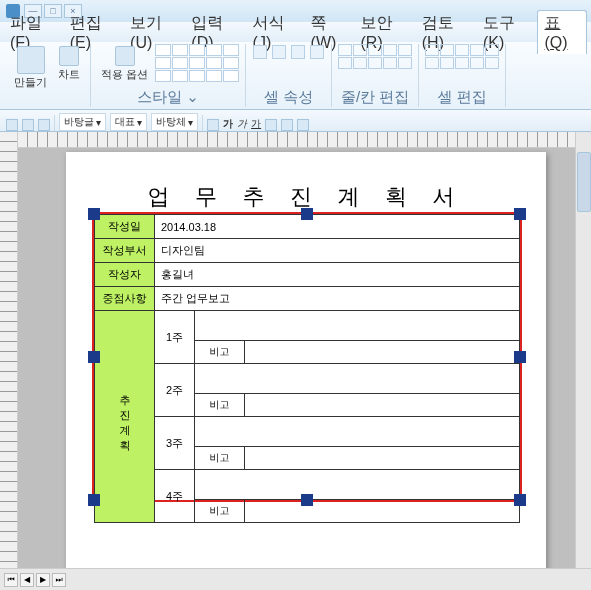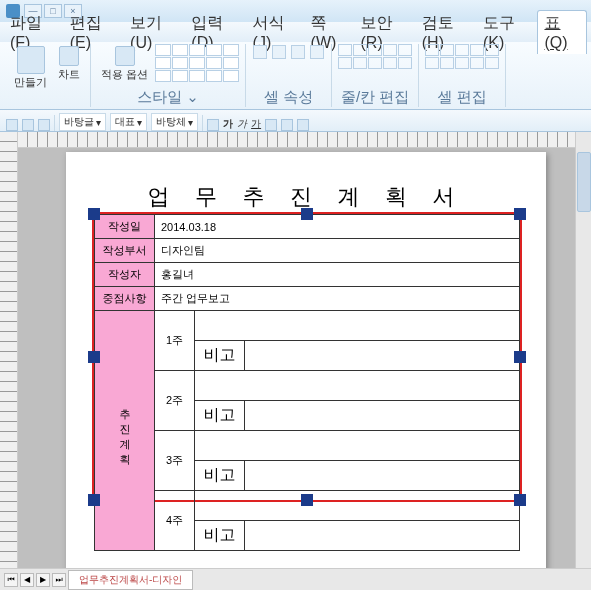--- a/index.html
+++ b/index.html
@@ -41,24 +41,24 @@
 .doc-title { text-align: center; font-size: 22px; letter-spacing: 10px; font-family: serif; margin-bottom: 18px; }
 
 .selbox { position: absolute; border: 2px solid #d22; }
 .handle { position: absolute; width: 12px; height: 12px; background: #1b3b8a; }
 .h-tl { top:-6px; left:-6px; } .h-tm { top:-6px; left:50%; margin-left:-6px; } .h-tr { top:-6px; right:-6px; }
 .h-ml { top:50%; left:-6px; margin-top:-6px; } .h-mr { top:50%; right:-6px; margin-top:-6px; }
 .h-bl { bottom:-6px; left:-6px; } .h-bm { bottom:-6px; left:50%; margin-left:-6px; } .h-br { bottom:-6px; right:-6px; }
 
 .dtable { width: 100%; border-collapse: collapse; font-size: 11px; }
 .dtable td, .dtable th { border: 1px solid #333; padding: 4px 6px; text-align: left; }
-.dtable th { background: #f9a8d4; font-weight: normal; text-align: center; width: 60px; }
+.dtable th { background: #bef264; font-weight: normal; text-align: center; width: 60px; }
 .dtable .vcell { text-align: center; vertical-align: middle; }
 .dtable .week { text-align: center; width: 40px; }
-.dtable .note { text-align: center; width: 50px; font-size: 16px; }
+.dtable .note { text-align: center; width: 50px; font-size: 10px; }
 .rowh { height: 30px; }
 
 .etc-label { margin-top: 26px; font-size: 11px; }
 
 .scrollbar-v { width: 16px; background: #e8e8e8; border-left: 1px solid #ccc; position: relative; }
 .scrollbar-v .thumb { position: absolute; top: 20px; width: 14px; left: 1px; height: 60px; background: #c8d8e8; border: 1px solid #a8c5de; border-radius: 2px; }
 
 .tabbar { position: absolute; bottom: 0; left: 0; right: 0; height: 22px; background: #e8e8e8; border-top: 1px solid #ccc; display: flex; align-items: center; padding: 0 4px; gap: 2px; }
 .tabbar .nav { width: 14px; height: 14px; border: 1px solid #bbb; background: #f5f5f5; display: flex; align-items: center; justify-content: center; font-size: 8px; cursor: pointer; }
 .tabbar .dtab { padding: 2px 10px; background: #fff; border: 1px solid #bbb; font-size: 10px; color: #b44; cursor: pointer; }
@@ -277,14 +277,13 @@
   <div class="scrollbar-v">
     <div class="thumb"></div>
   </div>
 </div>
 
 <div class="tabbar">
   <div class="nav">⏮</div>
   <div class="nav">◀</div>
   <div class="nav">▶</div>
   <div class="nav">⏭</div>
-  <div class="dtab">업무추진계획서-디자인</div>
 </div>
 
 </body></html>

